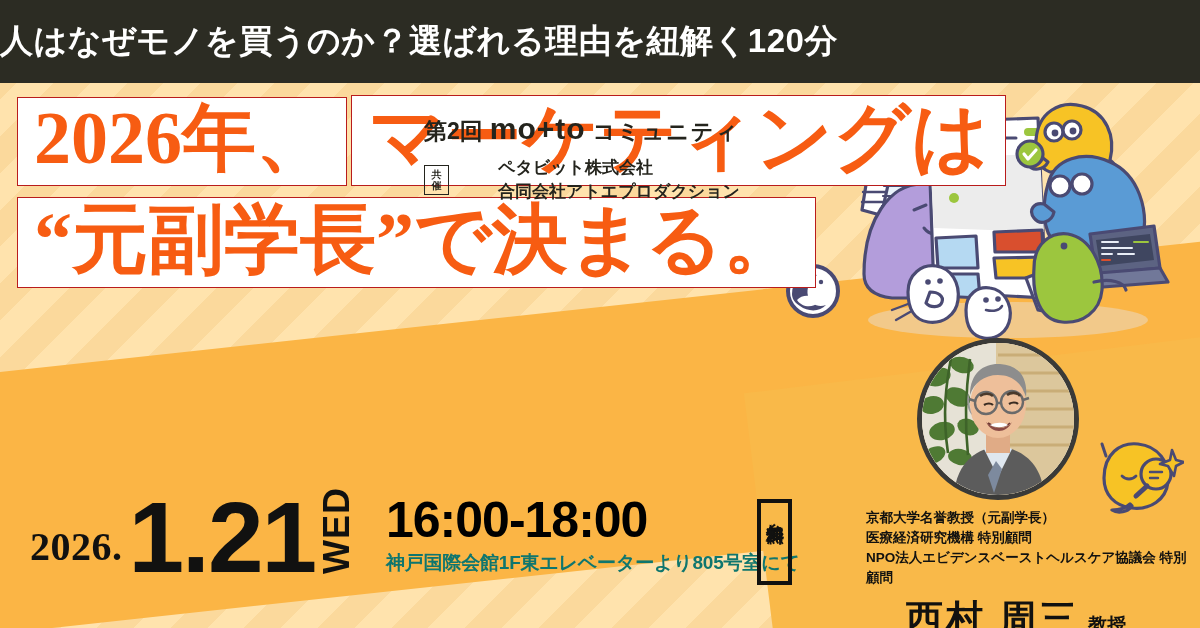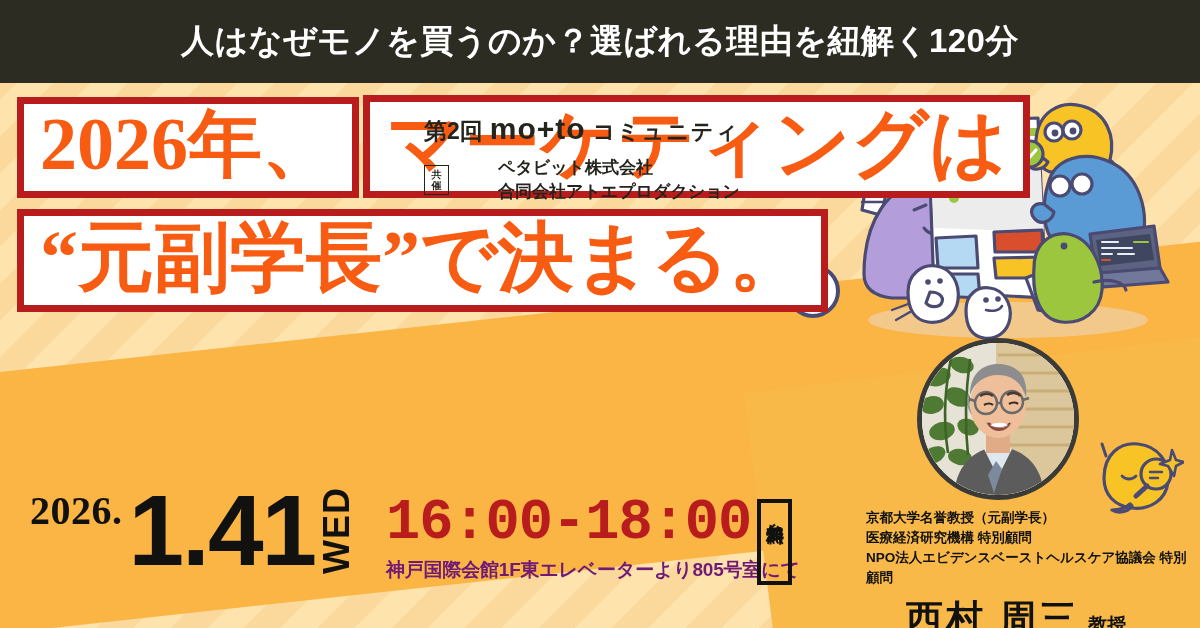--- a/index.html
+++ b/index.html
@@ -26,30 +26,30 @@
     transform:rotate(-6.2deg);transform-origin:left bottom;
   }
   .bg-diagonal2{
     position:absolute;right:-60px;top:330px;width:520px;height:340px;
     background:#f9b949;
     transform:rotate(-7deg);transform-origin:right top;
   }
   
   .topbar{
     position:absolute;left:0;top:0;width:1200px;height:83px;
-    background:#2c2c23;display:flex;align-items:center;justify-content:center;
+    background:#2c2c23;display:flex;align-items:center;justify-content:flex-start;
   }
   .topbar-text{
     color:#ffffff;font-size:33px;font-weight:bold;letter-spacing:.5px;
     white-space:nowrap;
   }
   
   .headline{position:absolute;left:17px;top:95px;z-index:6;}
   .hl-box{
-    background:#ffffff;border:7px solid #b91c1c;
+    background:#ffffff;border:1px solid #b91c1c;
     display:inline-block;box-sizing:border-box;
     padding:2px 16px 8px 16px;margin-bottom:11px;
   }
   .hl-text{
     color:#f75c12;font-weight:bold;line-height:1.04;white-space:nowrap;
     font-family:"Liberation Serif","DejaVu Serif",serif;
   }
   .hl1 .hl-text{font-size:74px;}
   .hl2 .hl-text{font-size:76px;}
   .hl3 .hl-text{font-size:76px;}
@@ -74,44 +74,44 @@
   .speechball{position:absolute;left:784px;top:262px;z-index:5;}
   
   .portrait{
     position:absolute;left:917px;top:338px;width:152px;height:152px;
     border-radius:50%;border:5px solid #3a3a38;overflow:hidden;z-index:6;
     background:#d9cfbb;
   }
   .lens{position:absolute;left:1092px;top:432px;z-index:6;}
   
   .daterow{position:absolute;left:30px;top:487px;z-index:7;
-           display:flex;}
+           display:flex;align-items:flex-end;}
   .year{
     font-size:40px;font-weight:bold;color:#111110;letter-spacing:.5px;
     font-family:"Liberation Serif","DejaVu Serif",serif;
     margin-bottom:10px;
   }
   .daynum{
     font-size:100px;font-weight:bold;color:#111110;line-height:.86;
     letter-spacing:-2px;margin-left:6px;
     font-family:"Liberation Sans","DejaVu Sans",sans-serif;
   }
   .wed{
     writing-mode:vertical-rl;transform:rotate(180deg);
     font-size:36px;font-weight:bold;color:#111110;letter-spacing:1px;
     margin-left:4px;margin-bottom:6px;line-height:1;
   }
   
   .timeblock{position:absolute;left:386px;top:495px;z-index:7;}
   .time{
-    font-size:57px;font-weight:bold;color:#b91c1c;line-height:1;
-    letter-spacing:-1px;white-space:nowrap;font-family:Liberation Mono, monospace;
+    font-size:50px;font-weight:bold;color:#000000;line-height:1;
+    letter-spacing:-1px;white-space:nowrap;
   }
   .venue{
-    font-size:19px;font-weight:bold;color:#701a75;margin-top:5px;
+    font-size:19px;font-weight:bold;color:#0f766e;margin-top:5px;
     letter-spacing:-.2px;white-space:nowrap;
   }
   .freebadge{
     position:absolute;left:757px;top:499px;z-index:7;
     border:4px solid #111110;padding:5px 3px;
     font-size:18px;font-weight:bold;color:#111110;
     writing-mode:vertical-rl;line-height:1.16;letter-spacing:1px;
     height:86px;box-sizing:border-box;
   }
   
@@ -307,21 +307,21 @@
         <path d="M55 54 L44 64" stroke-width="5"></path>
         <path d="M58 40 h12 M58 46 h8" stroke-width="2.4"></path>
         <path d="M80 18 L84 28 L92 30 L84 34 L82 44 L76 34 L68 32 L78 28 Z" fill="#f7c325" stroke-width="2.6"></path>
         <path d="M30 44 c4 4 10 4 14 0" stroke-width="2.8"></path>
       </g>
     </svg>
   </div>
 
   <div class="daterow">
     <div class="year">2026.</div>
-    <div class="daynum">1.41</div>
+    <div class="daynum">1.21</div>
     <div class="wed">WED</div>
   </div>
 
   <div class="timeblock">
     <div class="time">16:00-18:00</div>
     <div class="venue">神戸国際会館1F東エレベーターより805号室にて</div>
   </div>
 
   <div class="freebadge">参加無料</div>
 

